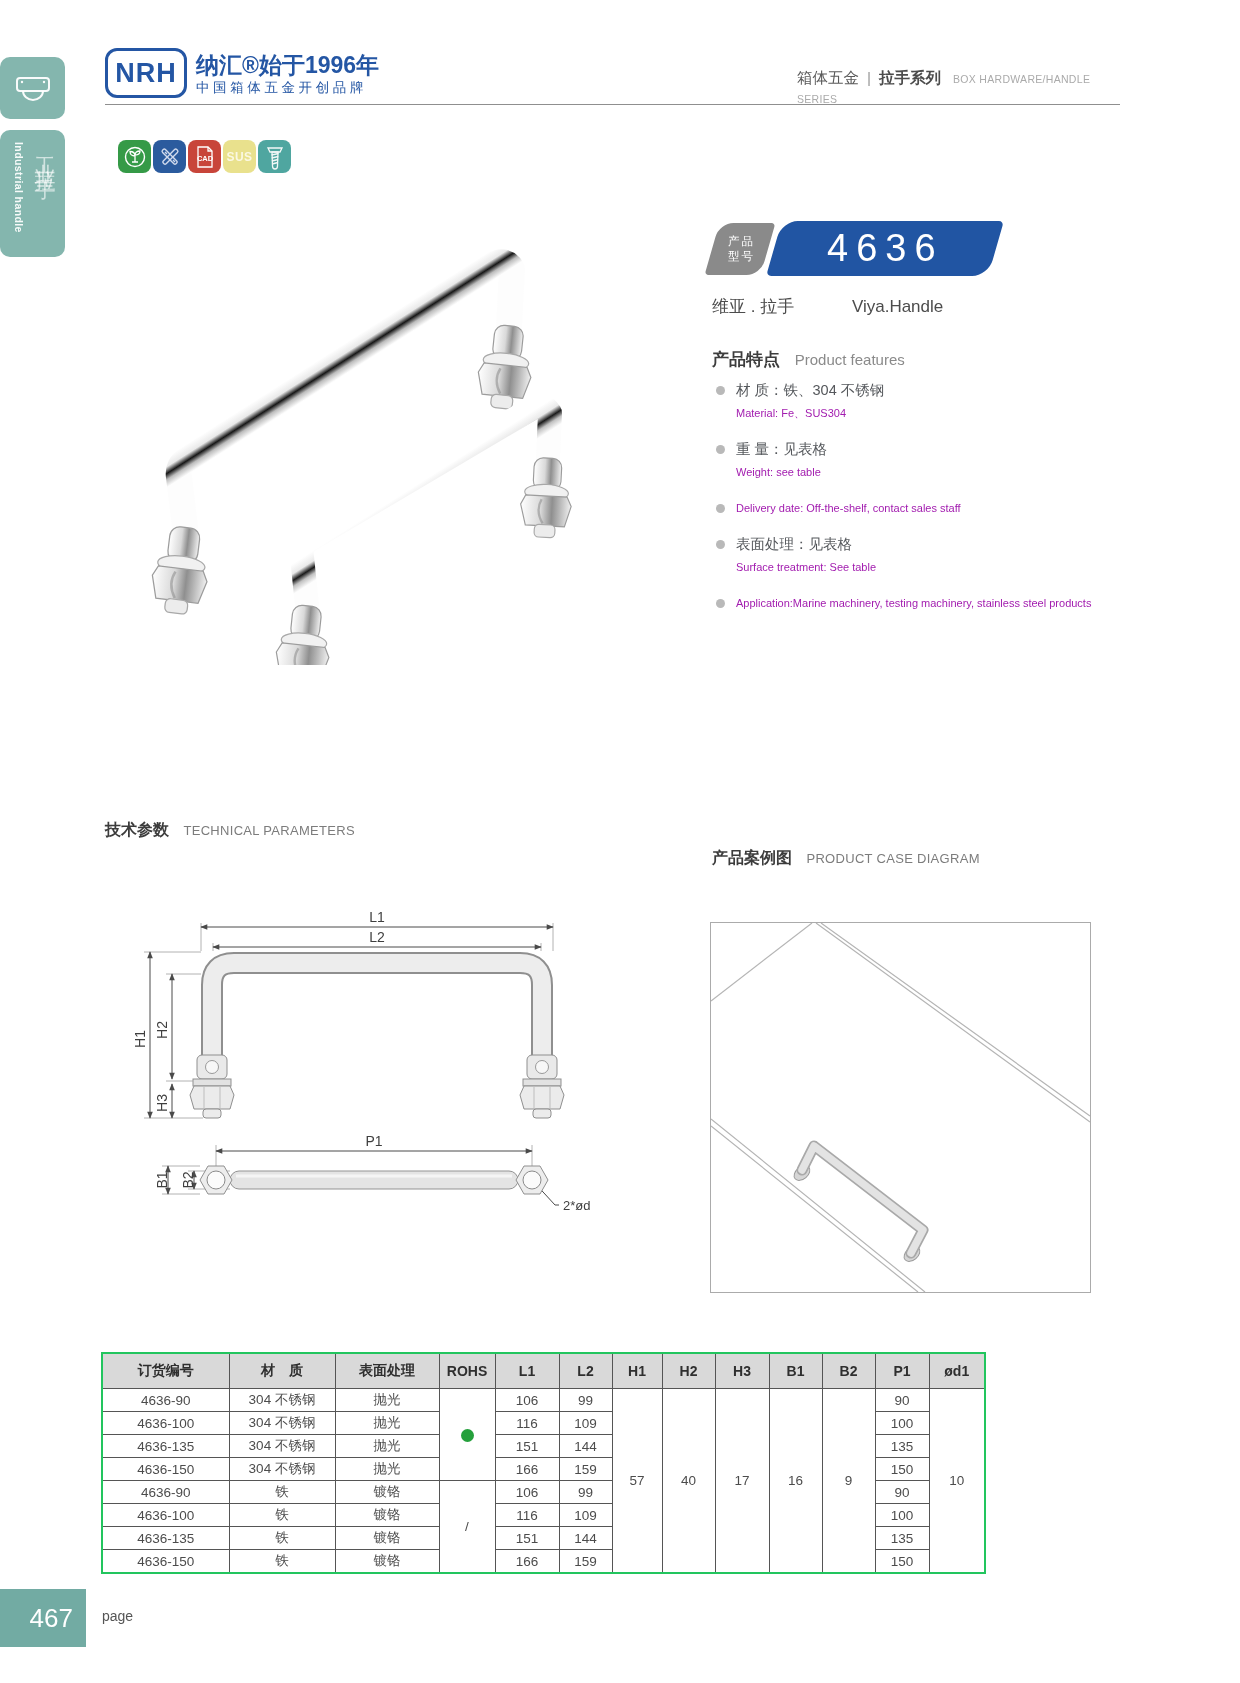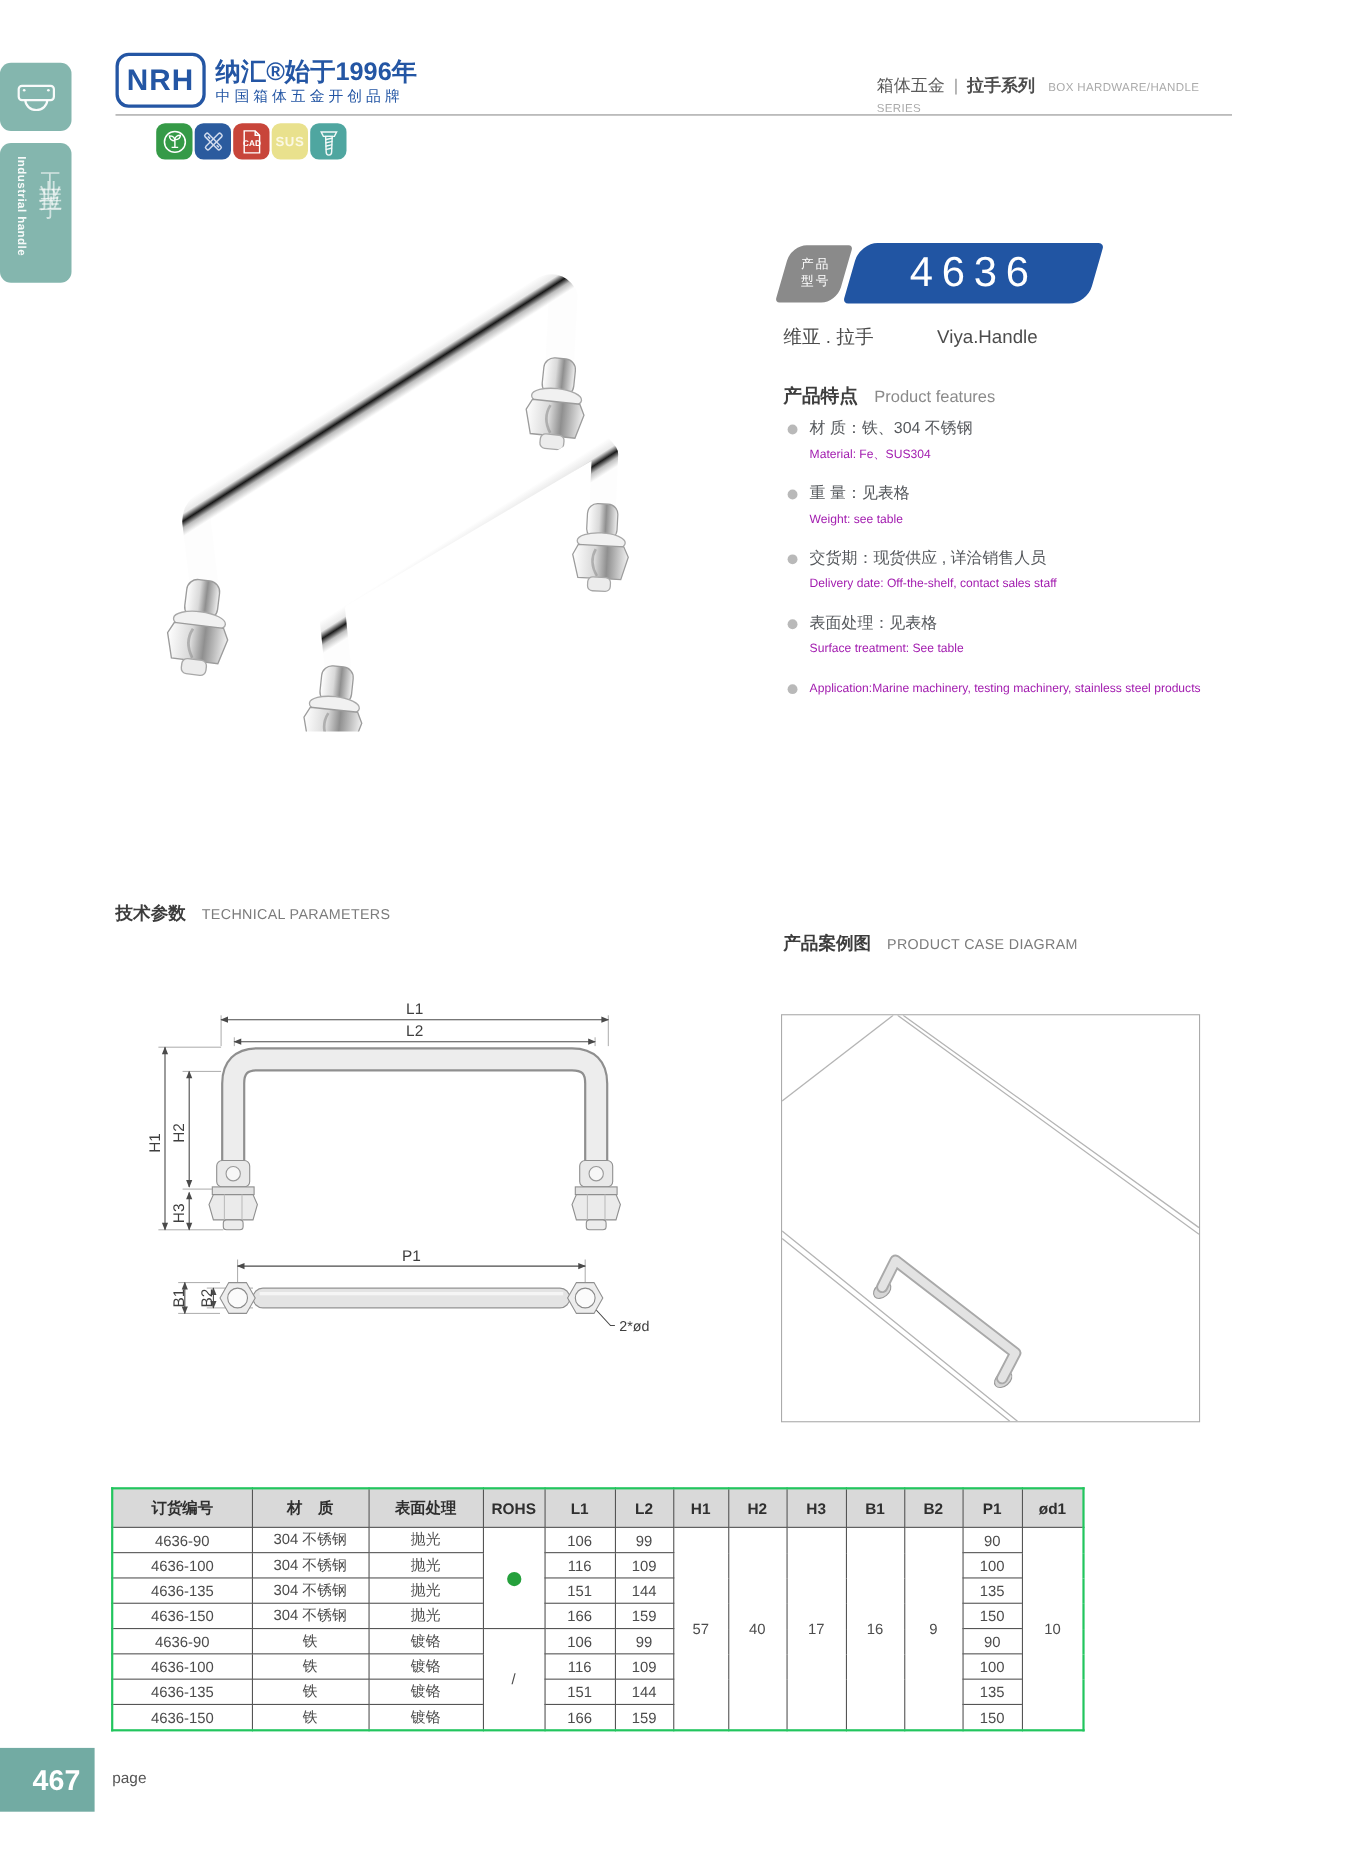--- a/index.html
+++ b/index.html
@@ -18,21 +18,21 @@
             border-radius:12px;display:flex;align-items:center;justify-content:center;
             color:#2456a4;font-size:27px;font-weight:bold;letter-spacing:1px;}
   .brand-l1{position:absolute;left:196px;top:50px;font-size:23px;font-weight:bold;color:#2456a4;}
   .brand-l2{position:absolute;left:196px;top:79px;font-size:13.5px;color:#2456a4;letter-spacing:3.6px;}
   .hdr-series{position:absolute;left:797px;top:68px;font-size:15.5px;color:#5a5a5a;}
   .hdr-series .b{font-weight:bold;color:#4c4c4c;}
   .hdr-series .dv{margin:0 8px;color:#9a9a9a;font-weight:normal;}
   .hdr-series .en{font-size:10.5px;color:#aaaaaa;margin-left:12px;letter-spacing:.3px;}
   .hdr-rule{position:absolute;left:105px;top:104px;width:1038px;height:1px;background:#8f8f8f;}
   
-  .certs{position:absolute;left:118px;top:112px;display:flex;gap:2px;margin-left:24px;}
+  .certs{position:absolute;left:118px;top:140px;display:flex;gap:2px;}
   .cert-icon{width:33px;height:33px;border-radius:8px;display:flex;align-items:center;justify-content:center;
              color:#ffffff;font-size:11px;font-weight:bold;}
   .cert-icon svg{display:block;}
   
   .badge-gray{position:absolute;left:712px;top:223px;width:56px;height:52px;background:#8a8a8a;
               transform:skewX(-16deg);border-radius:14px 4px 14px 4px;}
   .badge-gray .t{transform:skewX(16deg);color:#ffffff;font-size:11.5px;line-height:15px;
                  letter-spacing:2px;text-align:center;padding-top:11px;}
   .banner-blue{position:absolute;left:774px;top:221px;width:222px;height:55px;background:#2155a3;
                transform:skewX(-16deg);border-radius:16px 5px 16px 5px;
@@ -59,21 +59,21 @@
   .case-box{position:absolute;left:710px;top:922px;width:381px;height:371px;border:1px solid #ababab;box-sizing:border-box;}
   
   .spec-table{position:absolute;left:101px;top:1352px;width:883px;border-collapse:collapse;
               table-layout:fixed;border:2px solid #22c55e;font-size:13.5px;color:#4c4c4c;}
   .spec-table th{background:#d9d9d9;height:32px;font-weight:600;font-size:14px;color:#2f2f2f;
                  border:1px solid #555555;text-align:center;}
   .spec-table td{border:1px solid #555555;height:22px;text-align:center;padding:0;}
   .rohs-dot{display:inline-block;width:13px;height:13px;border-radius:50%;vertical-align:middle;}
   
   .page-badge{position:absolute;left:0;top:1589px;width:86px;height:58px;background:#72aba3;
-              color:#ffffff;font-size:26px;font-weight:bold;text-align:right;
+              color:#ffffff;font-size:26px;font-weight:normal;text-align:right;
               line-height:58px;padding-right:13px;box-sizing:border-box;}
   .page-lbl{position:absolute;left:102px;top:1608px;font-size:14px;color:#555555;}
   text{font-family:"Liberation Sans",sans-serif;}
 </style>
 </head>
 <body>
 
 <div class="page">
 
   <div class="side-tab tab1">
@@ -200,21 +200,20 @@
       <div class="cn">材  质：铁、304 不锈钢</div>
       <div class="en">Material: Fe、SUS304</div>
     </div>
     <div class="feat-item">
       <span class="dot"></span>
       <div class="cn">重  量：见表格</div>
       <div class="en">Weight: see table</div>
     </div>
     <div class="feat-item">
       <span class="dot"></span>
-      <div class="cn">交货期：现货供应 , 详洽销售人员</div>
       <div class="en">Delivery date: Off-the-shelf, contact sales staff</div>
     </div>
     <div class="feat-item">
       <span class="dot"></span>
       <div class="cn">表面处理：见表格</div>
       <div class="en">Surface treatment: See table</div>
     </div>
     <div class="feat-item">
       <span class="dot"></span>
       <div class="en">Application:Marine machinery, testing machinery, stainless steel products</div>

